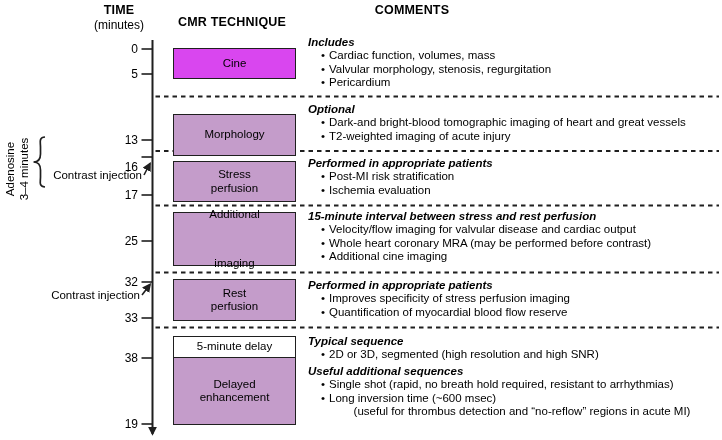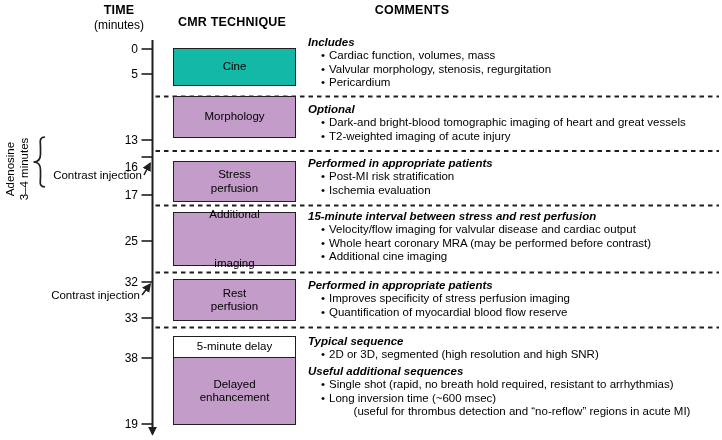--- a/index.html
+++ b/index.html
@@ -89,24 +89,24 @@
       <div class="tick-label" style="top: 160px;">16</div>
       <div class="tick-label" style="top: 187.5px;">17</div>
       <div class="tick-label" style="top: 233.5px;">25</div>
       <div class="tick-label" style="top: 274.5px;">32</div>
       <div class="tick-label" style="top: 310.5px;">33</div>
       <div class="tick-label" style="top: 350.5px;">38</div>
       <div class="tick-label" style="top: 416.5px;">19</div>
     </div>
 
   <div id="boxes">
-      <div class="tech-box" style="top: 48px; height: 38px; background: #14b8a6;">
+      <div class="tech-box" style="top: 48px; height: 31px; background: #d946ef;">
         <div>Cine</div>
       </div>
-      <div class="tech-box" style="top: 96px; height: 42px; background: rgb(196, 156, 202);">
+      <div class="tech-box" style="top: 114px; height: 42px; background: rgb(196, 156, 202);">
         <div>Morphology</div>
       </div>
       <div class="tech-box" style="top: 161px; height: 41px; background: rgb(196, 156, 202);">
         <div>Stress</div>
         <div>perfusion</div>
       </div>
       <div class="tech-box" style="top: 212px; height: 54px; background: rgb(196, 156, 202); gap: 36px;">
         <div>Additional</div>
         <div>imaging</div>
       </div>

